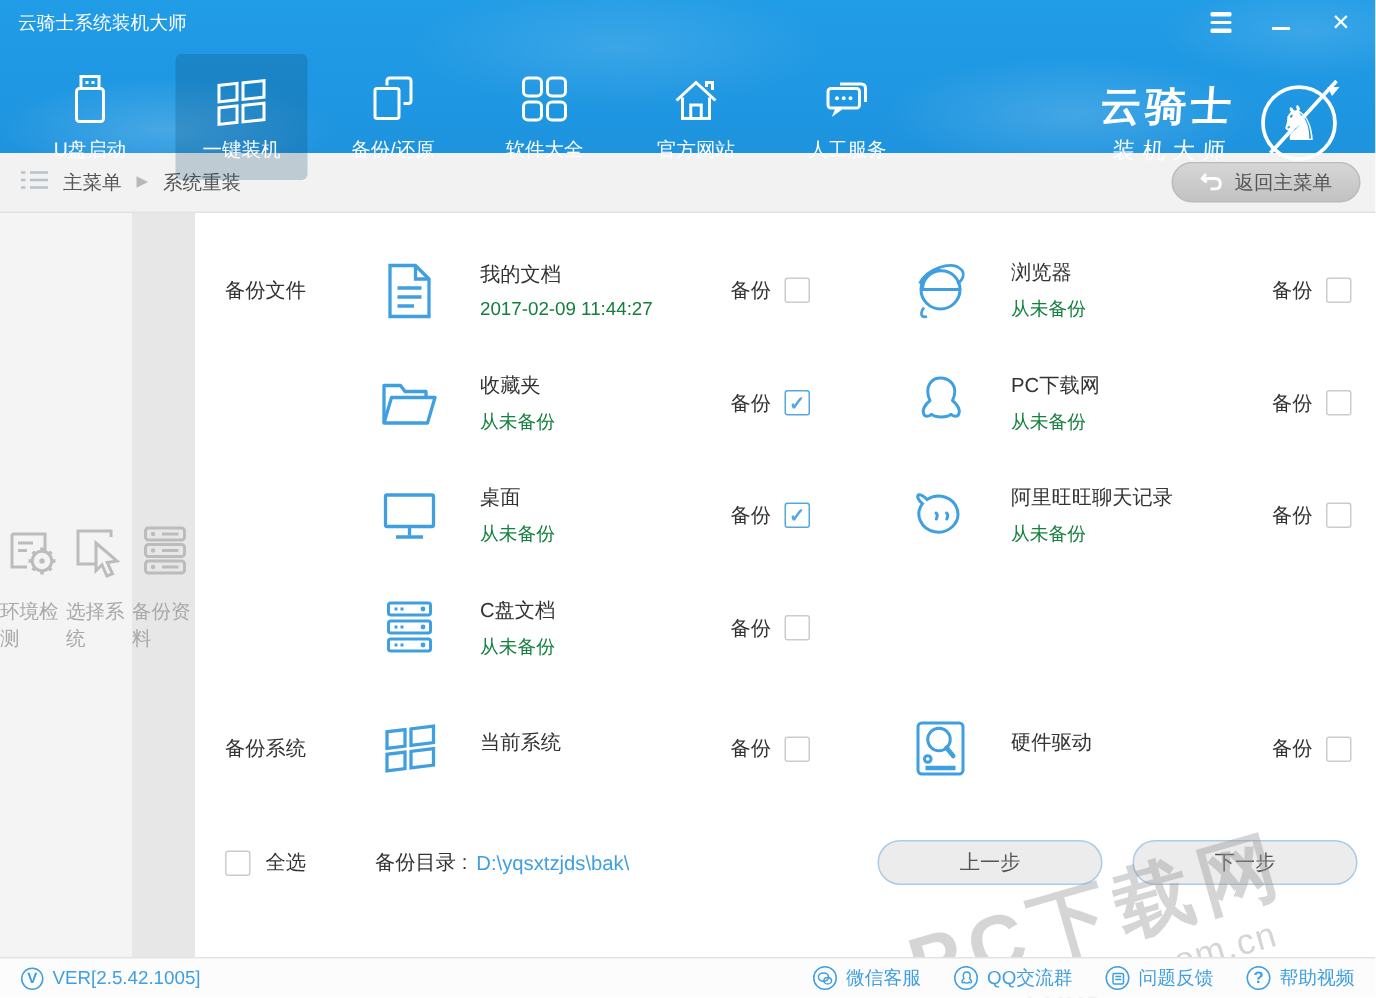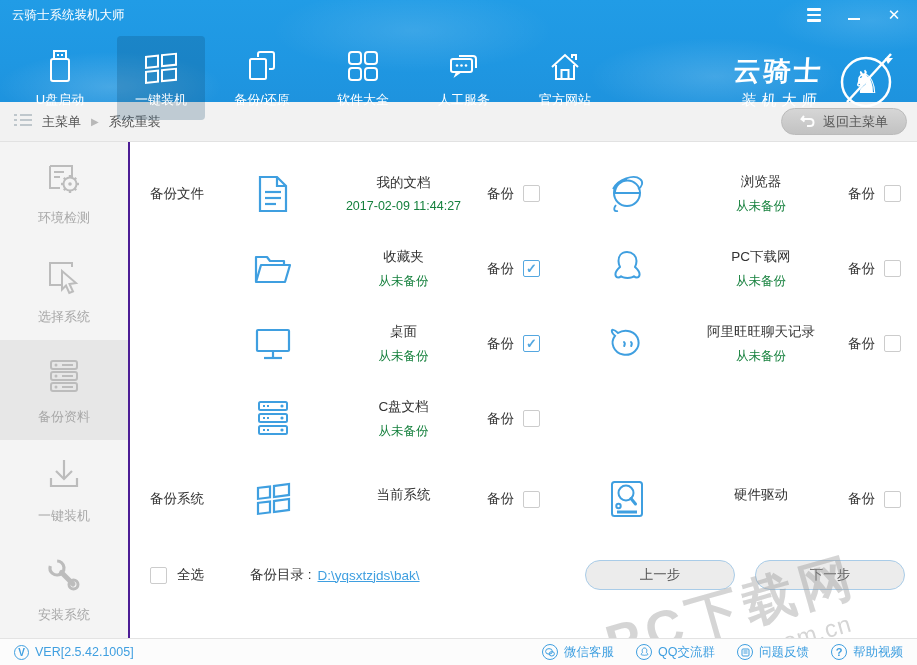--- a/index.html
+++ b/index.html
@@ -39,49 +39,49 @@
   
   .crumbbar { height:40px; background:#f2f2f2; border-bottom:1px solid #e2e2e2; display:flex; align-items:center; padding:0 10px 0 14px; flex:0 0 auto; }
   .crumbbar .list-icon { margin-right:10px; }
   .crumb { font-size:13px; color:#555; cursor:pointer; }
   .crumb-sep { color:#b8b8b8; font-size:10px; margin:0 10px; }
   .crumb.current { cursor:default; color:#555; }
   .back-btn { margin-left:auto; height:27px; min-width:120px; padding:0 18px; border-radius:14px; background:linear-gradient(180deg,#d6d6d6,#c2c2c2); border:1px solid #bbb; color:#555; font-size:13px; display:flex; align-items:center; justify-content:center; gap:8px; cursor:pointer; }
 
   
   .bodywrap { flex:1 1 auto; display:flex; min-height:0; }
-  .sidebar { width:130px; background:#f4f4f4; border-right:2px solid #4c1d95; display:flex; flex-direction:column; }
+  .sidebar { width:130px; background:#f4f4f4; border-right:5px solid #4c1d95; display:flex; flex-direction:row; }
   .side-item { flex:1; display:flex; flex-direction:column; align-items:center; justify-content:center; gap:9px; cursor:pointer; color:#a8a8a8; font-size:13px; }
   .side-item.active { background:#e7e7e7; }
   .side-item svg { display:block; }
 
   .main { flex:1; background:#fff; position:relative; padding-top:14px; }
   .row { display:flex; align-items:center; height:75px; padding-left:20px; }
   .row.tall { height:86px; }
   .cell-left { width:420px; display:flex; align-items:center; }
   .cell-right { flex:1; display:flex; align-items:center; padding-left:34px; }
   .section-label { width:100px; font-size:13.5px; color:#333; flex:0 0 auto; }
-  .item { display:flex; align-items:center; flex:1;text-align:center; }
+  .item { display:flex; align-items:center; flex:1; }
   .item .ic { width:46px; height:46px; margin-right:24px; flex:0 0 auto; display:flex; align-items:center; justify-content:center; }
   .item .texts { flex:1; min-width:0; }
   .item .iname { font-size:13.5px; color:#333; }
   .item .istat { font-size:12.5px; color:#15803d; margin-top:7px; min-height:1px; }
   .bk { display:flex; align-items:center; gap:9px; margin-right:30px; flex:0 0 auto;font-family:Liberation Serif, serif; }
   .cell-right .bk { margin-right:16px; }
   .bk .bk-label { font-size:13.5px; color:#333; }
   .cb { width:17px; height:17px; background:#fff; border:1px solid #ccc; border-radius:2px; cursor:pointer; display:flex; align-items:center; justify-content:center; font-size:13px; color:transparent; }
   .cb.checked { border-color:#54a7e0; color:#54a7e0; }
   .cb.checked::after { content:"✓"; font-weight:bold; }
 
   .mfooter { display:flex; align-items:center; padding-left:20px; margin-top:16px; height:34px; }
   .selall { display:flex; align-items:center; gap:10px; width:100px; }
   .selall .sa-label { font-size:13.5px; }
   .dirgroup { display:flex; align-items:center; gap:6px; }
   .dir-label { font-size:13.5px; color:#333; }
-  .dir-link { font-size:13.5px; color:#3f9fe0; text-decoration:underline; cursor:pointer; }
+  .dir-link { font-size:13.5px; color:#3f9fe0; cursor:pointer; }
   .stepbtns { margin-left:auto; display:flex; gap:20px; margin-right:12px; }
   .stepbtn { width:150px; height:30px; border-radius:15px; background:#ececec; border:1px solid #a9cce8; color:#555; font-size:13.5px; display:flex; align-items:center; justify-content:center; cursor:pointer; }
 
   
   .statusbar { height:27px; flex:0 0 auto; background:#fcfcfc; border-top:1px solid #e3e3e3; display:flex; align-items:center; padding:0 14px; color:#3f9fe0; font-size:12.5px; position:relative; z-index:3; }
   .ver { display:flex; align-items:center; gap:6px; }
   .ver-icon { width:15px; height:15px; border:1.4px solid #3f9fe0; border-radius:50%; display:flex; align-items:center; justify-content:center; font-size:10px; font-weight:bold; }
   .statlinks { margin-left:auto; display:flex; align-items:center; gap:22px; }
   .statlink { display:flex; align-items:center; gap:6px; cursor:pointer; }
   .statlink .si { width:16px; height:16px; border:1.3px solid #3f9fe0; border-radius:50%; display:flex; align-items:center; justify-content:center; overflow:hidden; }
@@ -155,40 +155,40 @@
             <rect x="20" y="4" width="12" height="12" rx="3"></rect>
             <rect x="4" y="20" width="12" height="12" rx="3"></rect>
             <rect x="20" y="20" width="12" height="12" rx="3"></rect>
           </svg>
         </span>
         <span class="nav-label">软件大全</span>
       </div>
       <div class="nav-item">
         <span>
           <svg width="36" height="36" viewBox="0 0 36 36" fill="none" stroke="#fff" stroke-width="2">
+            <path d="M5 19 L18 7 L31 19"></path>
+            <path d="M25 10 V7 h4 v5"></path>
+            <path d="M9 17 V31 H27 V17"></path>
+            <rect x="14.5" y="22" width="7" height="9"></rect>
+          </svg>
+        </span>
+        <span class="nav-label">官方网站</span>
+      </div>
+      <div class="nav-item">
+        <span>
+          <svg width="36" height="36" viewBox="0 0 36 36" fill="none" stroke="#fff" stroke-width="2">
             <path d="M13 8 h14 q3 0 3 3 v9"></path>
             <rect x="5" y="11" width="21" height="13" rx="2"></rect>
             <path d="M10 24 l-2.5 6 l7 -5" fill="#fff" stroke="none"></path>
             <circle cx="11" cy="17.5" r="1.3" fill="#fff" stroke="none"></circle>
             <circle cx="15.5" cy="17.5" r="1.3" fill="#fff" stroke="none"></circle>
             <circle cx="20" cy="17.5" r="1.3" fill="#fff" stroke="none"></circle>
           </svg>
         </span>
         <span class="nav-label">人工服务</span>
-      </div>
-      <div class="nav-item">
-        <span>
-          <svg width="36" height="36" viewBox="0 0 36 36" fill="none" stroke="#fff" stroke-width="2">
-            <path d="M5 19 L18 7 L31 19"></path>
-            <path d="M25 10 V7 h4 v5"></path>
-            <path d="M9 17 V31 H27 V17"></path>
-            <rect x="14.5" y="22" width="7" height="9"></rect>
-          </svg>
-        </span>
-        <span class="nav-label">官方网站</span>
       </div>
 
       <div class="nav-logo">
         <div class="logo-text">
           <div class="l1">云骑士</div>
           <div class="l2">装机大师</div>
         </div>
         <div class="logo-emblem">
           <svg width="62" height="62" viewBox="0 0 62 62">
             <circle cx="31" cy="32" r="24" fill="none" stroke="#fff" stroke-width="2.5"></circle>

